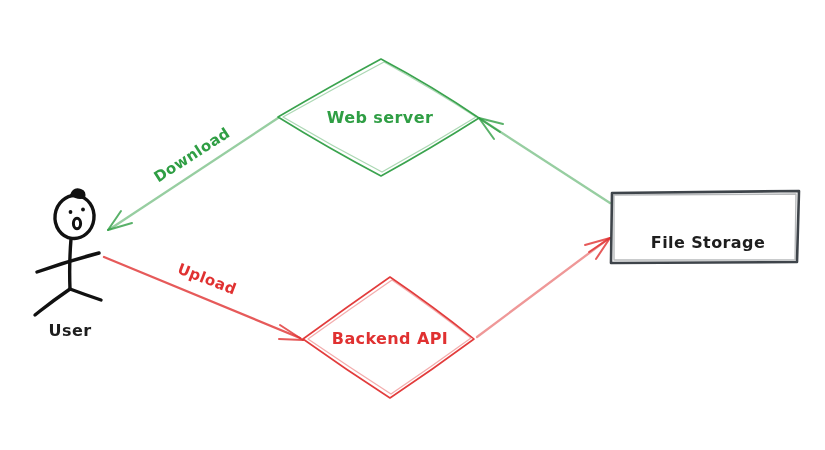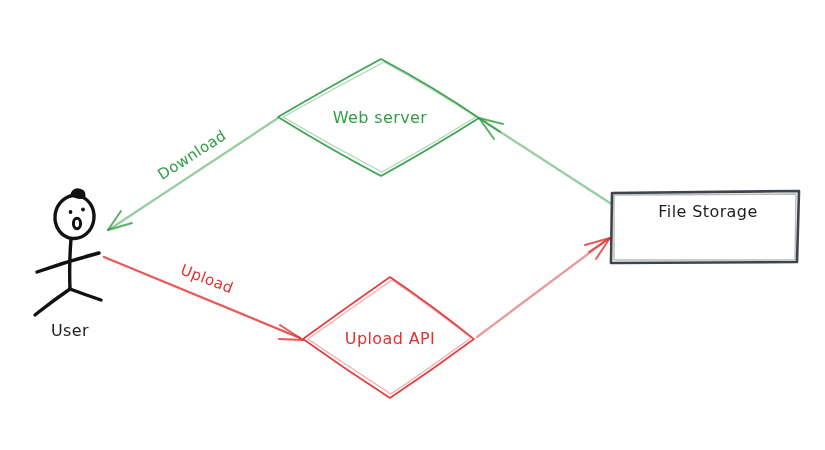--- a/index.html
+++ b/index.html
@@ -3,37 +3,38 @@
 <meta charset="utf-8">
 <style>
   html, body { margin: 0; padding: 0; background: #ffffff; }
   .canvas {
     position: relative;
     width: 825px;
     height: 450px;
     background: #ffffff;
     overflow: hidden;
     font-family: "DejaVu Sans", sans-serif;
+    font-weight: bold;
   }
   .canvas svg { position: absolute; inset: 0; }
   .lbl {
     position: absolute;
     transform: translate(-50%, -50%);
     white-space: nowrap;
     letter-spacing: 0.4px;
     user-select: none;
   }
   .lbl-green { color: #2f9e44; }
   .lbl-red   { color: #e03131; }
   .lbl-dark  { color: #1e1e1e; }
   .node-lbl { font-size: 16px; }
   .edge-lbl { font-size: 15px; }
   .lbl-webserver  { left: 380px; top: 117px; }
   .lbl-backend    { left: 390px; top: 338px; }
-  .lbl-storage    { left: 708px; top: 211px; }
+  .lbl-storage    { left: 708px; top: 242px; }
   .lbl-user       { left: 70px;  top: 330px; font-size: 16px; }
   .lbl-download   { left: 192px; top: 155px; transform: translate(-50%,-50%) rotate(-33deg); }
   .lbl-upload     { left: 207px; top: 279px; transform: translate(-50%,-50%) rotate(21deg); }
 
   .stroke       { fill: none; stroke-linecap: round; stroke-linejoin: round; }
   .shape        { stroke-width: 1.6; stroke-opacity: 0.95; }
   .shape-echo   { stroke-width: 1.3; stroke-opacity: 0.40; }
   .box          { stroke-width: 2.6; stroke-opacity: 0.95; }
   .box-echo     { stroke-width: 1.4; stroke-opacity: 0.35; }
   .shaft        { stroke-width: 2.3; }
@@ -105,21 +106,21 @@
 
       <path class="stroke figure" d="M37,272 Q68,261 99,253" stroke="#111111"></path>
 
       <path class="stroke figure" d="M70,289 Q54,300 40,311 L35,315" stroke="#111111"></path>
       <path class="stroke figure" d="M70,289 Q86,295 101,300" stroke="#111111"></path>
     </g>
   </svg>
 
   <div class="lbl node-lbl lbl-green lbl-webserver">Web server</div>
 
-  <div class="lbl node-lbl lbl-red lbl-backend">Upload API</div>
+  <div class="lbl node-lbl lbl-red lbl-backend">Backend API</div>
 
   <div class="lbl node-lbl lbl-dark lbl-storage">File Storage</div>
 
   <div class="lbl lbl-dark lbl-user">User</div>
 
   <div class="lbl edge-lbl lbl-green lbl-download">Download</div>
 
   <div class="lbl edge-lbl lbl-red lbl-upload">Upload</div>
 
 </div>

